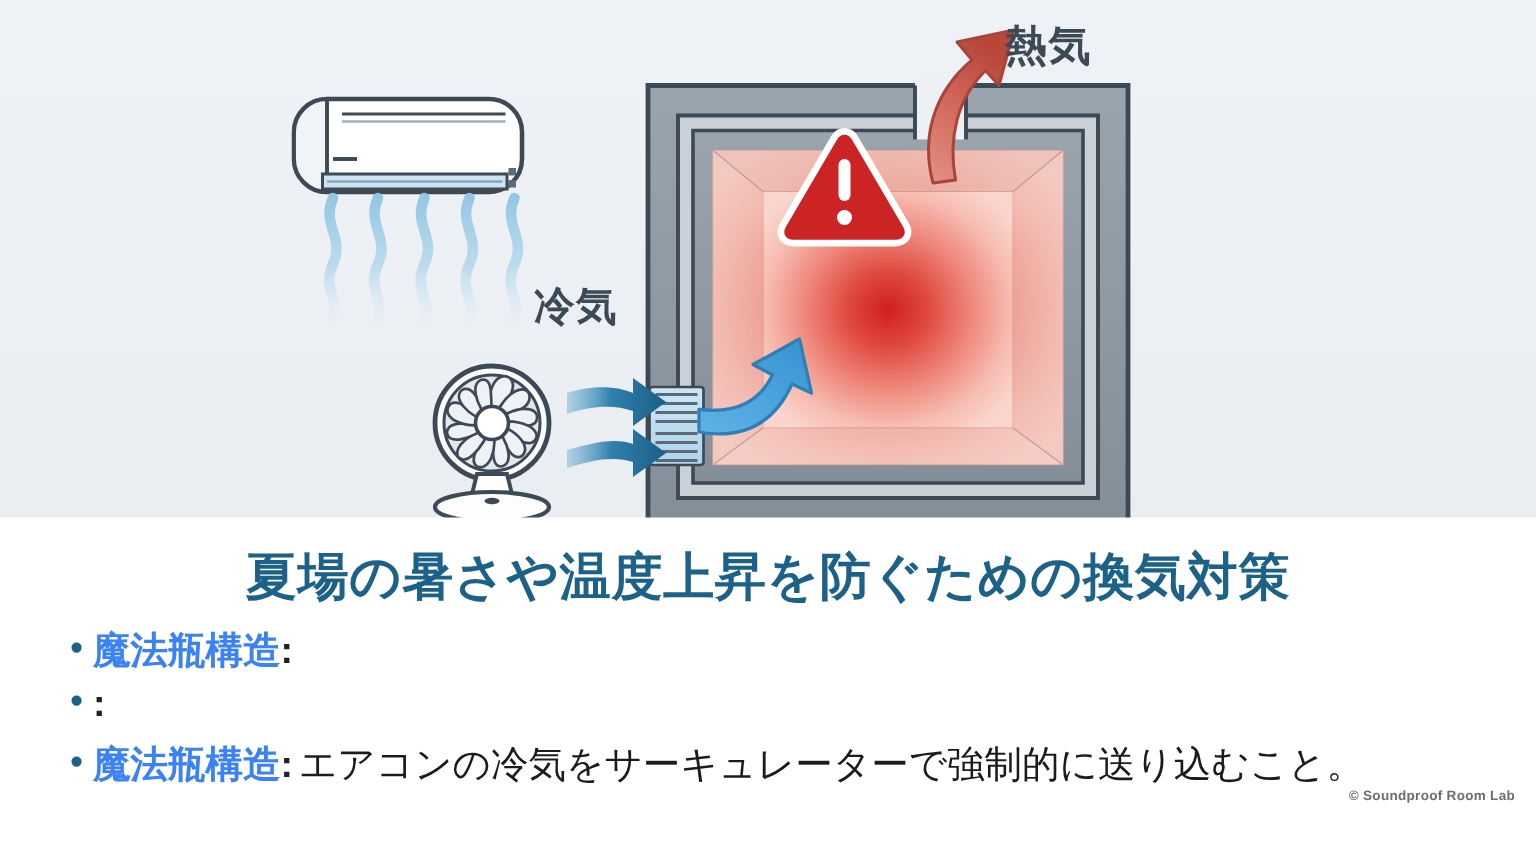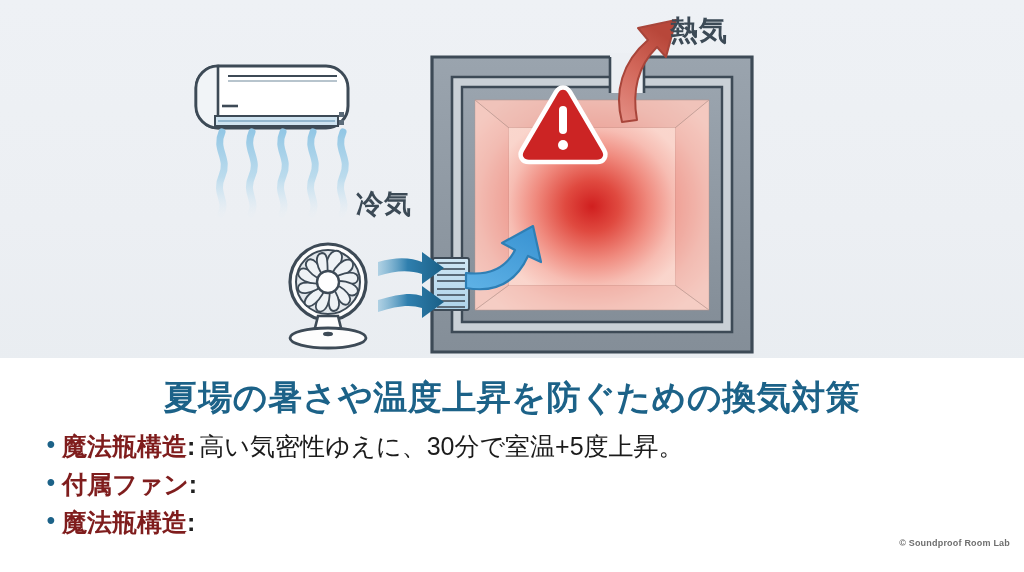--- a/index.html
+++ b/index.html
@@ -29,21 +29,21 @@
     font-family:"Liberation Sans","DejaVu Sans",sans-serif;
     font-weight:bold;color:#3c4a56;
     letter-spacing:1px;
     white-space:nowrap;
   }
   .label-cool{left:356px;top:146px;font-size:27px;margin-top:40px;}
   .label-hot{left:670px;top:12px;font-size:28px;font-family:Liberation Serif, serif;}
 
   
   .textpanel{
-    position:absolute;left:0;top:358px;width:1024px;height:196px;
+    position:absolute;left:0;top:345px;width:1024px;height:196px;
     background:#ffffff;
   }
   .headline{
     position:absolute;left:0;top:17px;width:1024px;
     text-align:center;
     font-size:34px;font-weight:bold;
     color:#1c6288;
     letter-spacing:0.5px;
     white-space:nowrap;
   }
@@ -54,21 +54,21 @@
     display:flex;align-items:baseline;
     margin-bottom:2px;
     height:36px;
   }
   .bullet-dot{
     color:#1c6288;font-size:25px;line-height:1;
     width:22px;flex:0 0 22px;text-align:center;
     position:relative;top:-2px;
   }
   .bullet-key{
-    color:#7f1d1d;font-weight:bold;font-size:25px;
+    color:#3b82f6;font-weight:bold;font-size:25px;
     white-space:nowrap;
   }
   .bullet-sep{
     color:#202020;font-weight:bold;font-size:25px;
     padding-right:4px;
   }
   .bullet-body{
     color:#1b1b1b;font-size:25px;white-space:nowrap;
   }
   .watermark{
@@ -259,33 +259,32 @@
   <div class="textpanel">
 
     <div class="headline">夏場の暑さや温度上昇を防ぐための換気対策</div>
 
     <div class="bullets">
 
       <div class="bullet-row">
         <span class="bullet-dot">•</span>
         <span class="bullet-key">魔法瓶構造</span>
         <span class="bullet-sep">:</span>
-        <span class="bullet-body">高い気密性ゆえに、30分で室温+5度上昇。</span>
       </div>
 
       <div class="bullet-row">
         <span class="bullet-dot">•</span>
-        <span class="bullet-key">付属ファン</span>
         <span class="bullet-sep">:</span>
       </div>
 
       <div class="bullet-row">
         <span class="bullet-dot">•</span>
         <span class="bullet-key">魔法瓶構造</span>
         <span class="bullet-sep">:</span>
+        <span class="bullet-body">エアコンの冷気をサーキュレーターで強制的に送り込むこと。</span>
       </div>
 
     </div>
 
     <div class="watermark">© Soundproof Room Lab</div>
   </div>
 
 </div>
 
 </body></html>

